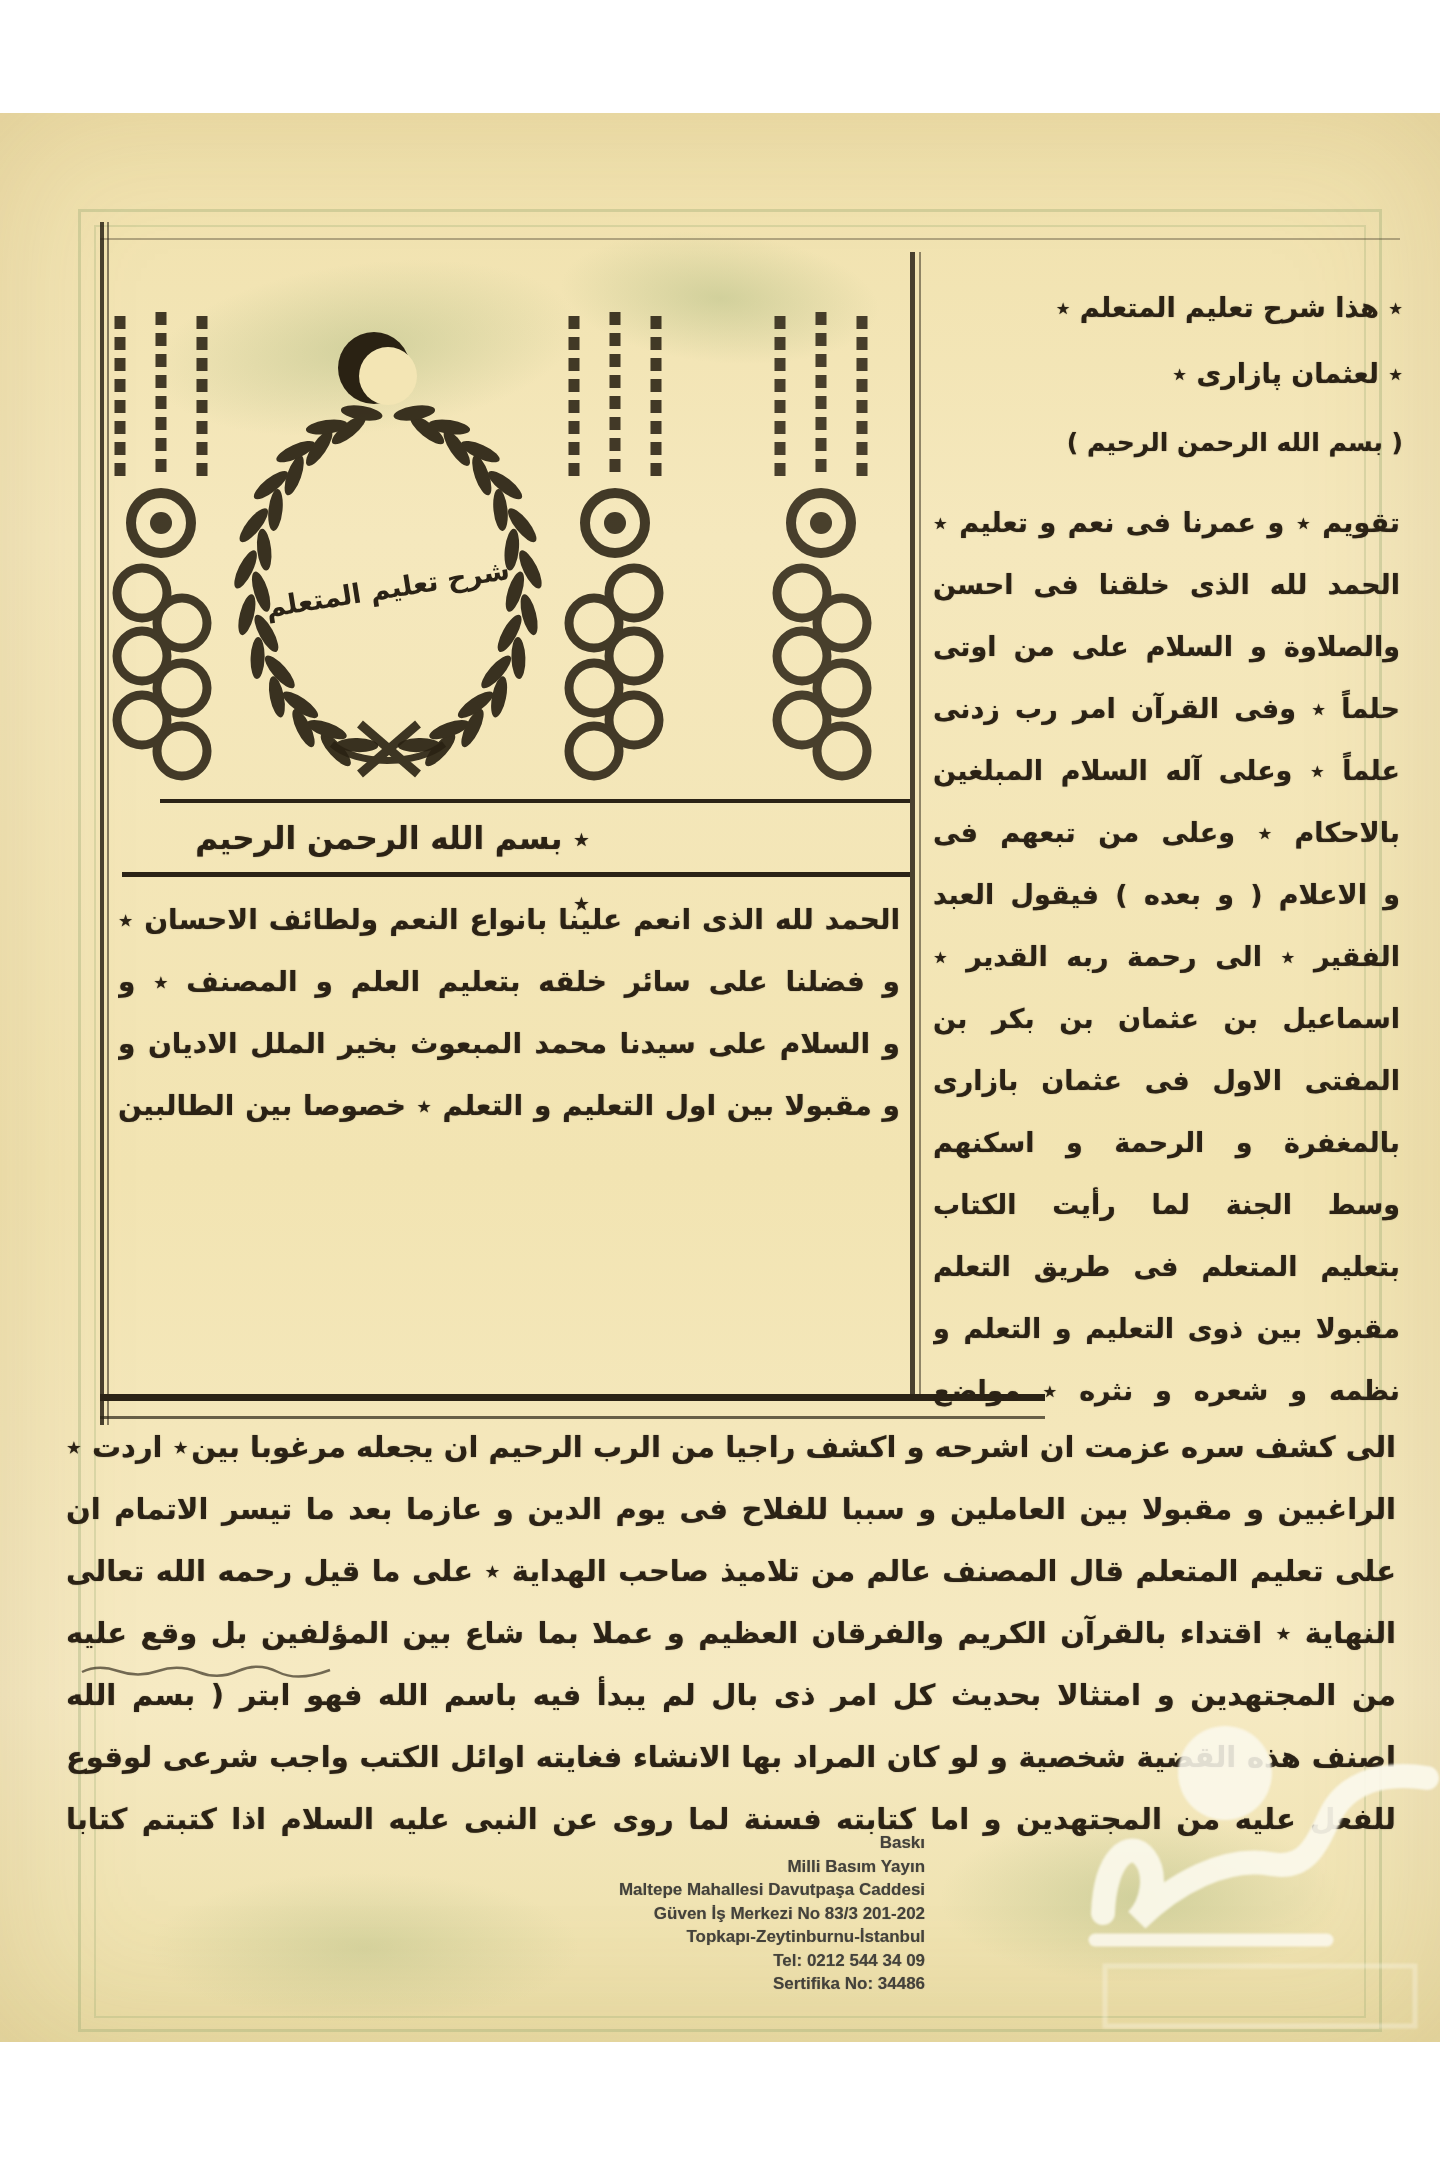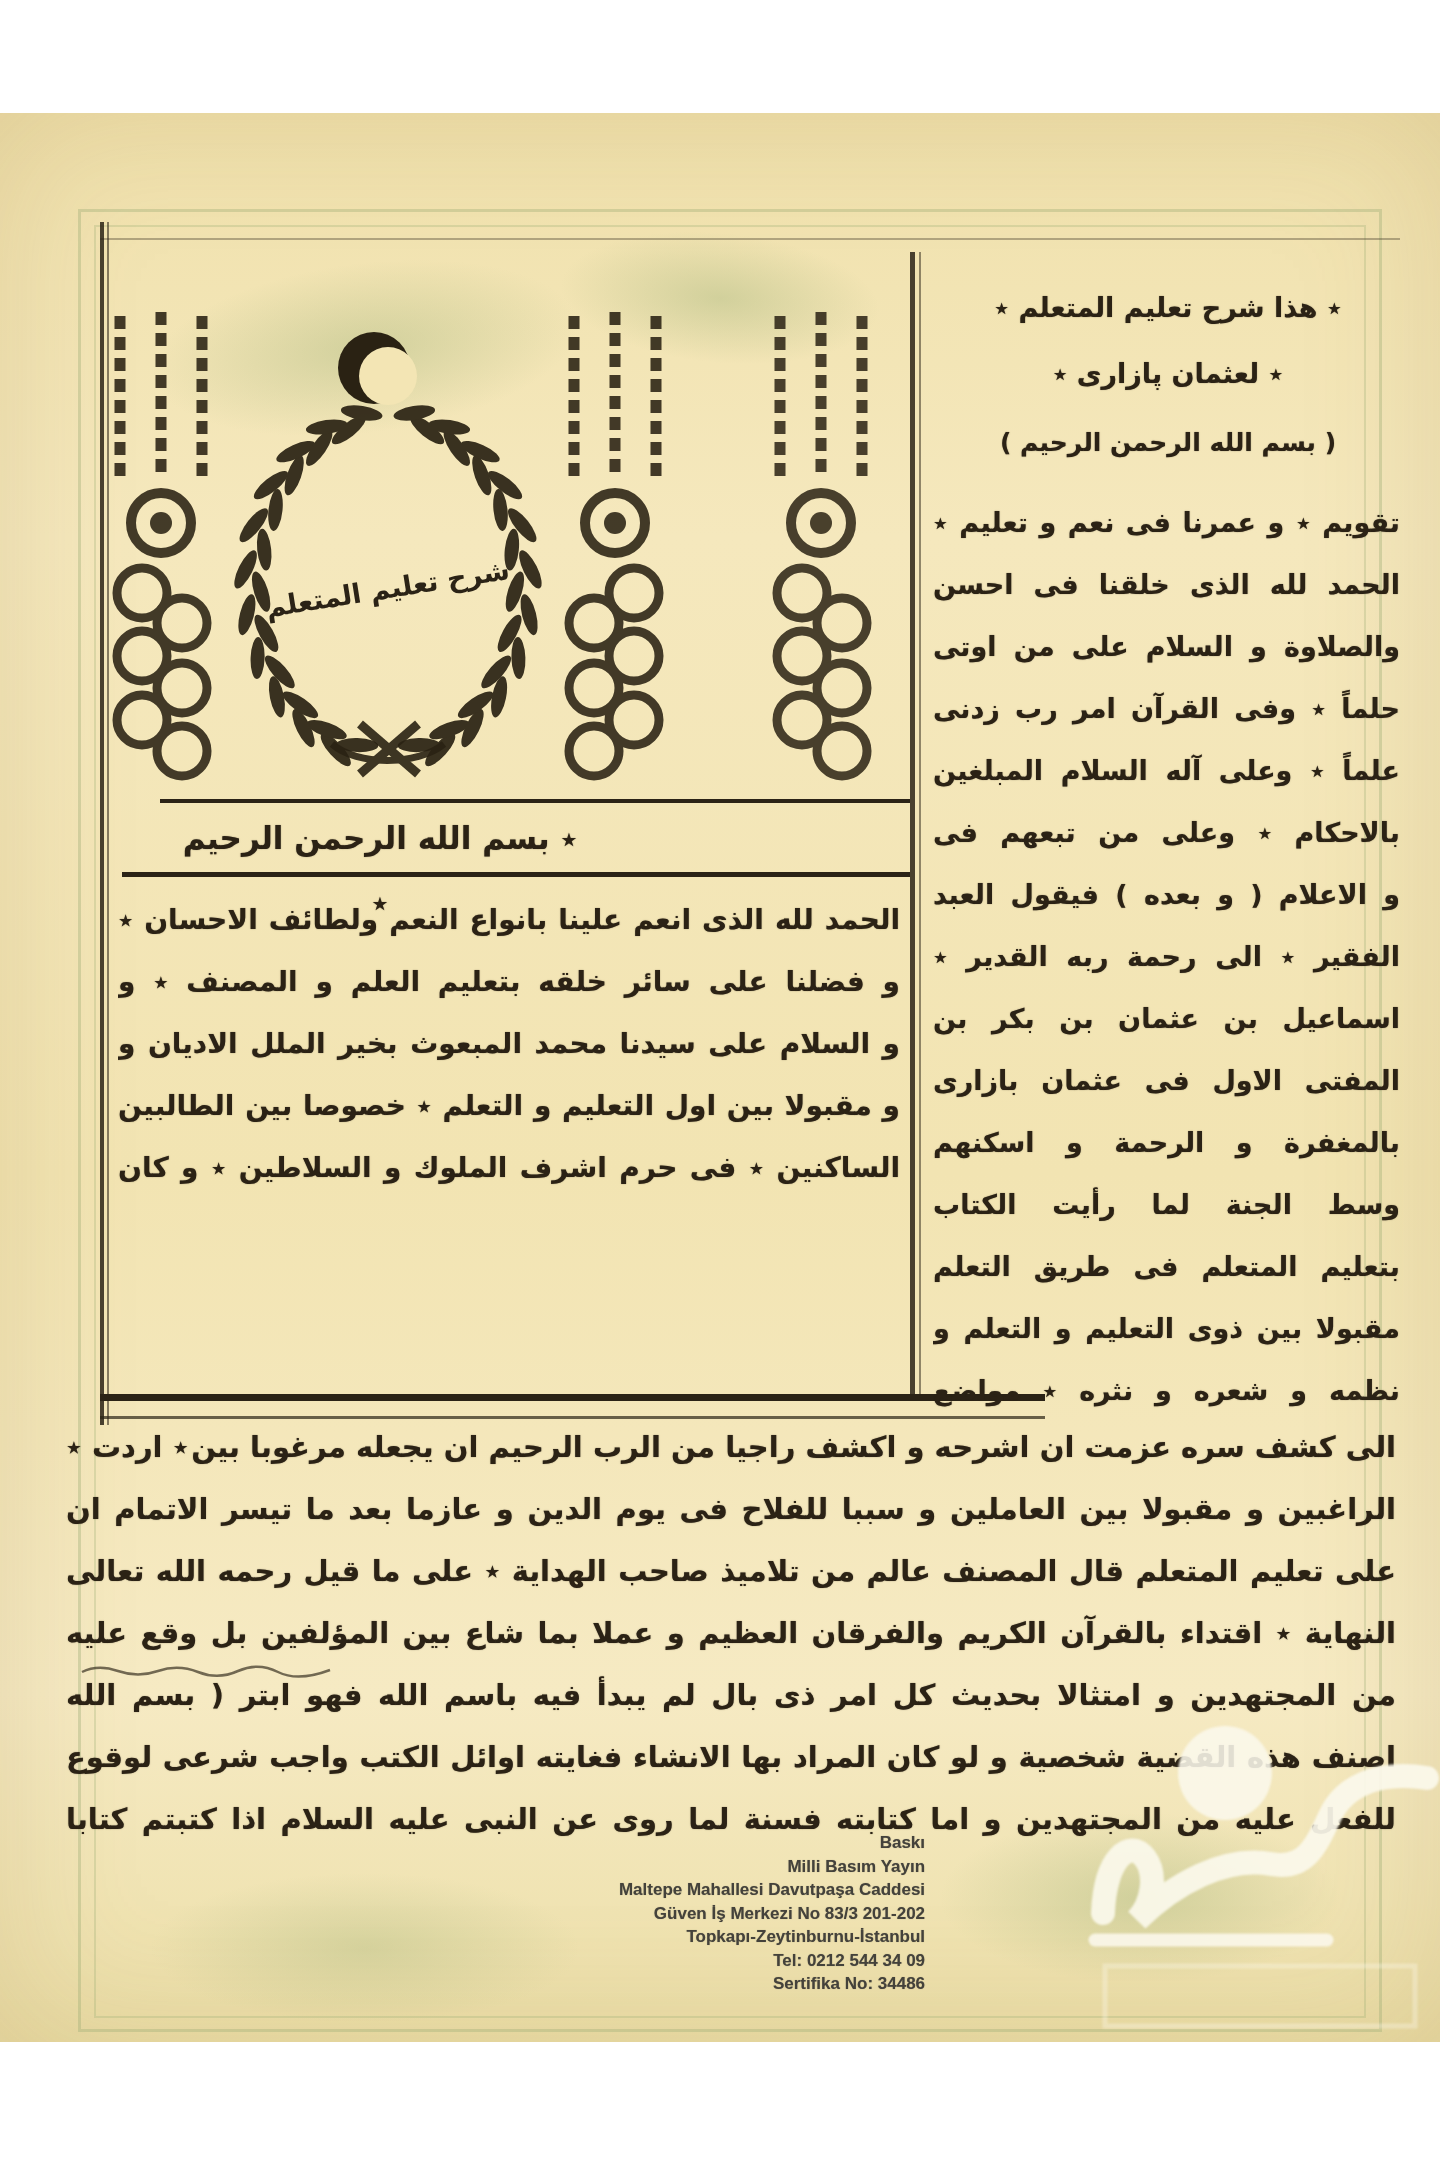--- a/index.html
+++ b/index.html
@@ -19,21 +19,21 @@
   .b1{left:150px;top:150px;width:430px;height:170px;transform:rotate(-7deg);}
   .b2{left:560px;top:120px;width:320px;height:130px;transform:rotate(5deg);}
   .b3{left:940px;top:1700px;width:400px;height:170px;}
   .b4{left:150px;top:1760px;width:430px;height:150px;opacity:.8;}
   
   .ink-line{position:absolute;background:#2b2316;}
   .soft{background:rgba(86,76,56,.42);}
   
   .ar{color:#2b2215;direction:rtl;text-shadow:0 0 1.2px rgba(43,34,21,.55);font-weight:700;}
   .just{text-align:justify;text-align-last:justify;}
-  .cent{text-align:center;}
+  .cent{text-align:right;}
   .line{height:62px;line-height:62px;overflow:hidden;}
   .rc-line{height:62px;line-height:62px;overflow:hidden;font-size:27px;}
   .bot-line{height:62px;line-height:62px;overflow:hidden;font-size:29px;}
   .lb-line{font-size:28px;}
   .rc-head{position:absolute;width:470px;left:933px;font-size:27px;}
   
   .publisher{
     position:absolute;left:772px;top:1831px;transform:translateX(-50%);
     text-align:right;font-family:"Liberation Sans",sans-serif;
     color:#44423b;font-size:17px;line-height:23.5px;font-weight:700;
@@ -173,21 +173,20 @@
 <div class="ink-line" style="left:910px;top:252px;width:5px;height:1145px;opacity:.85;"></div>
 <div class="ink-line" style="left:919px;top:252px;width:2px;height:1145px;opacity:.5;"></div>
 <div class="ink-line" style="left:100px;top:1394px;width:945px;height:7px;"></div>
 <div class="ink-line" style="left:100px;top:1416px;width:945px;height:3px;opacity:.7;"></div>
 
 <div style="position:absolute;left:118px;top:889px;width:782px;">
   <div class="ar just line lb-line">الحمد لله الذى انعم علينا بانواع النعم ولطائف الاحسان ٭</div>
   <div class="ar just line lb-line">و فضلنا على سائر خلقه بتعليم العلم و المصنف ٭ و الصلوة</div>
   <div class="ar just line lb-line">و السلام على سيدنا محمد المبعوث بخير الملل الاديان و على آله</div>
   <div class="ar just line lb-line">و مقبولا بين اول التعليم و التعلم ٭ خصوصا بين الطالبين</div>
-  <div class="ar just line lb-line">الساكنين ٭ فى حرم اشرف الملوك و السلاطين ٭ و كان</div>
 </div>
 
 <div class="ar cent rc-head" style="top:292px;">٭ هذا شرح تعليم المتعلم ٭</div>
 <div class="ar cent rc-head" style="top:358px;">٭ لعثمان پازارى ٭</div>
 <div class="ar cent rc-head" style="top:428px;font-size:25px;">( بسم الله الرحمن الرحيم )</div>
 
 <div style="position:absolute;left:933px;top:492px;width:467px;">
   <div class="ar just rc-line">تقويم ٭ و عمرنا فى نعم و تعليم ٭</div>
   <div class="ar just rc-line">الحمد لله الذى خلقنا فى احسن</div>
   <div class="ar just rc-line">والصلاوة و السلام على من اوتى</div>

